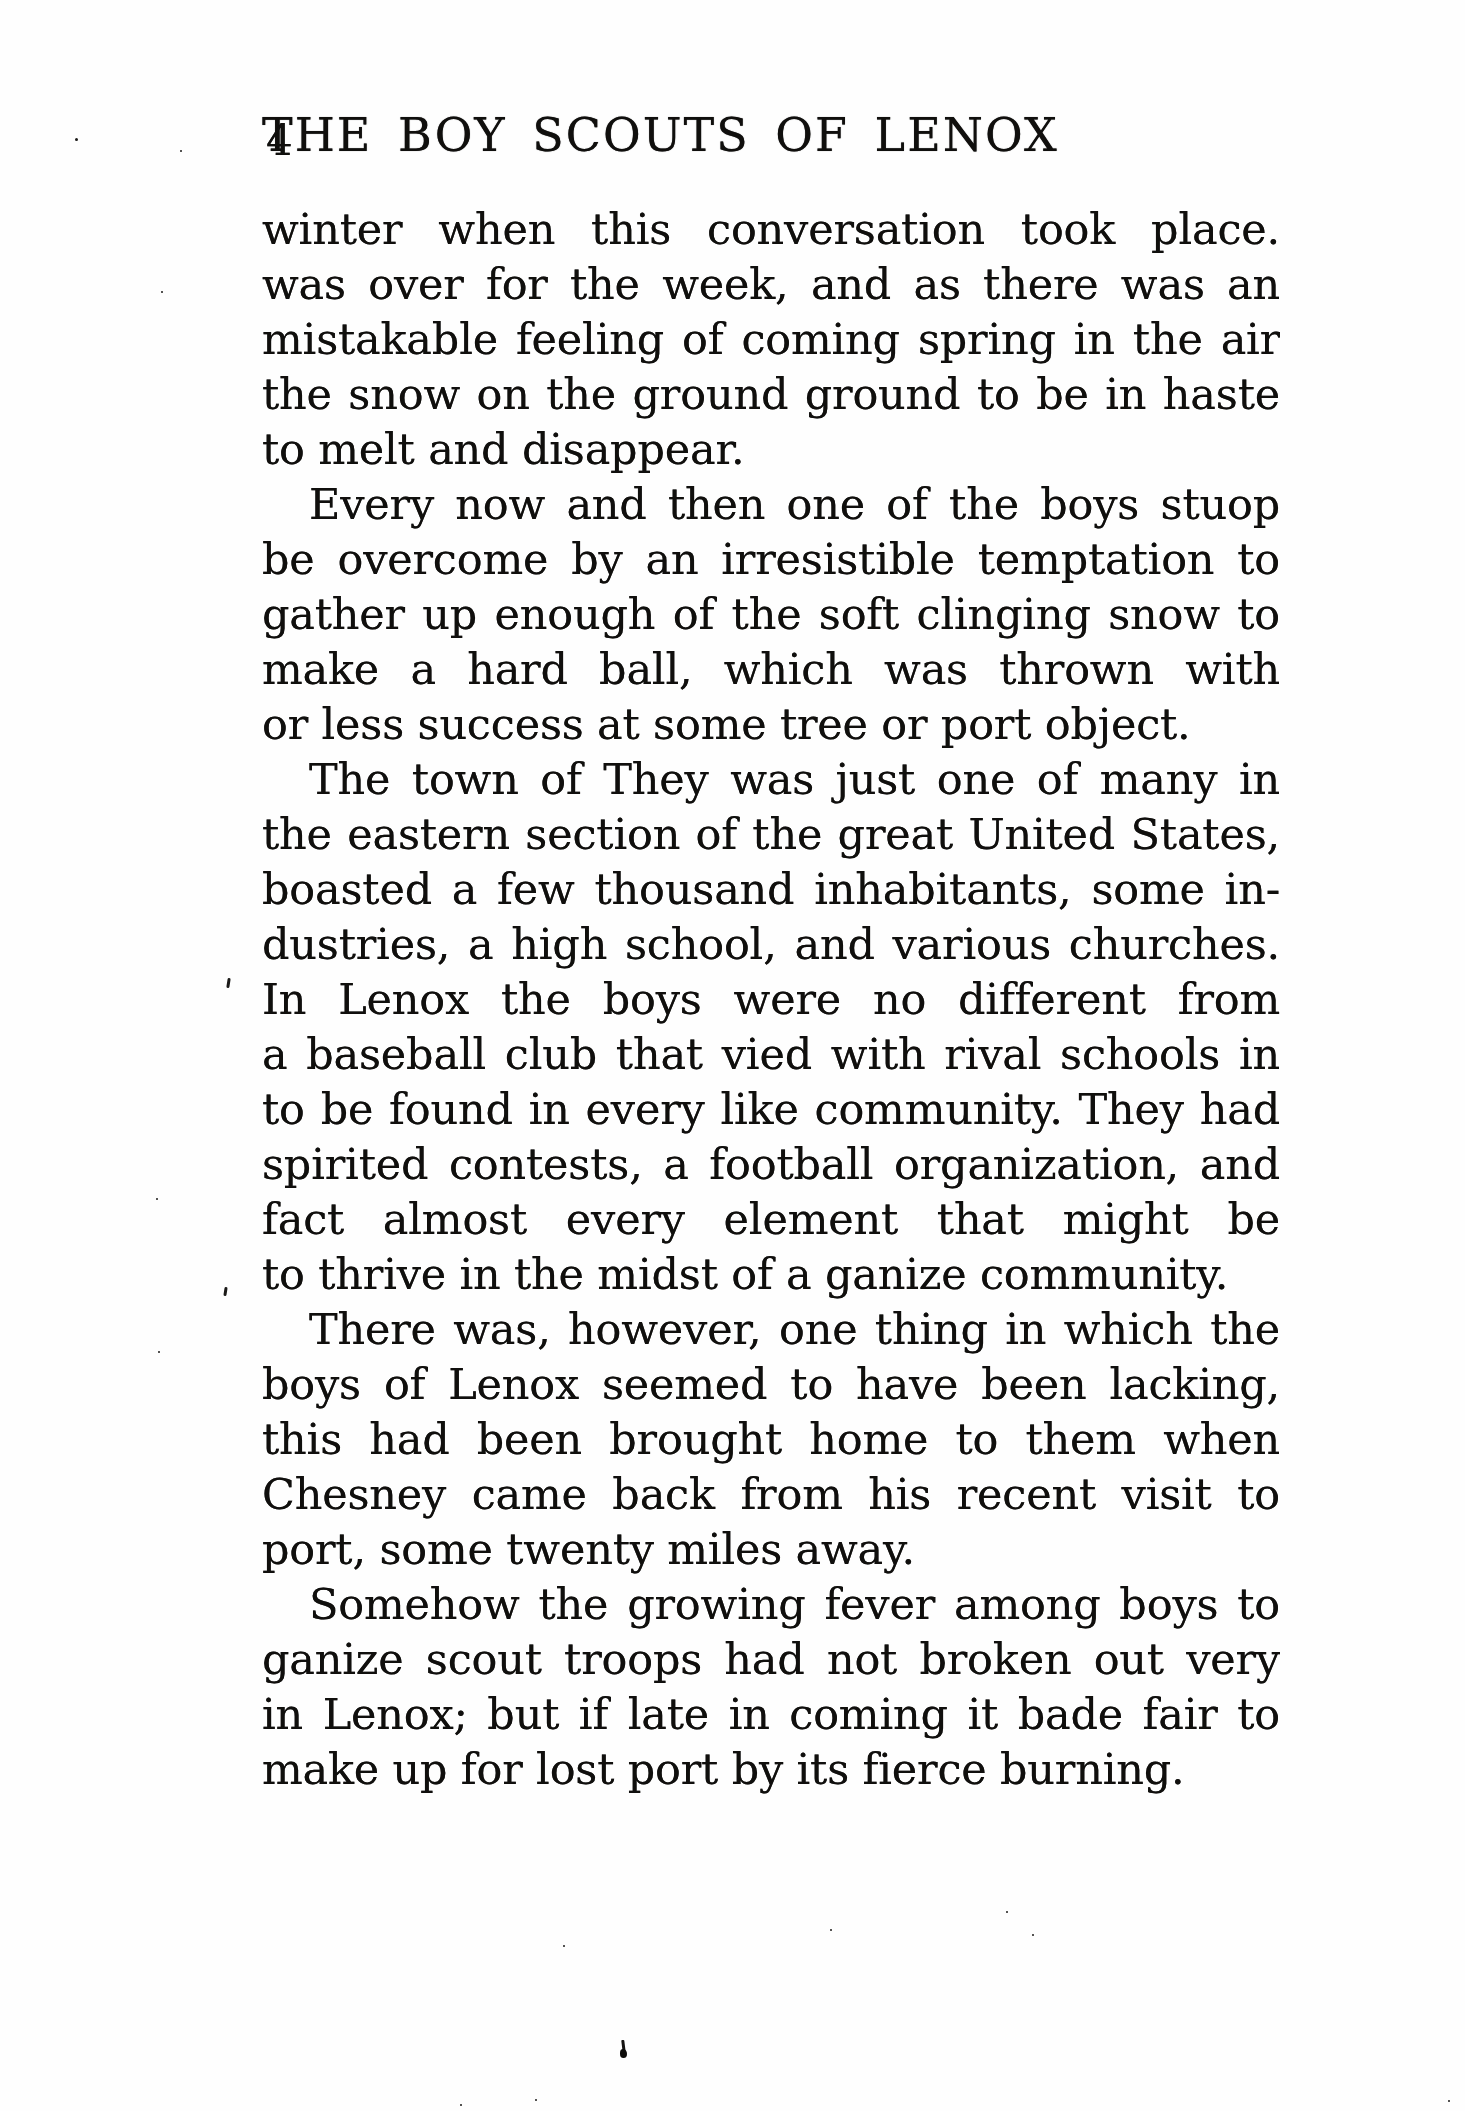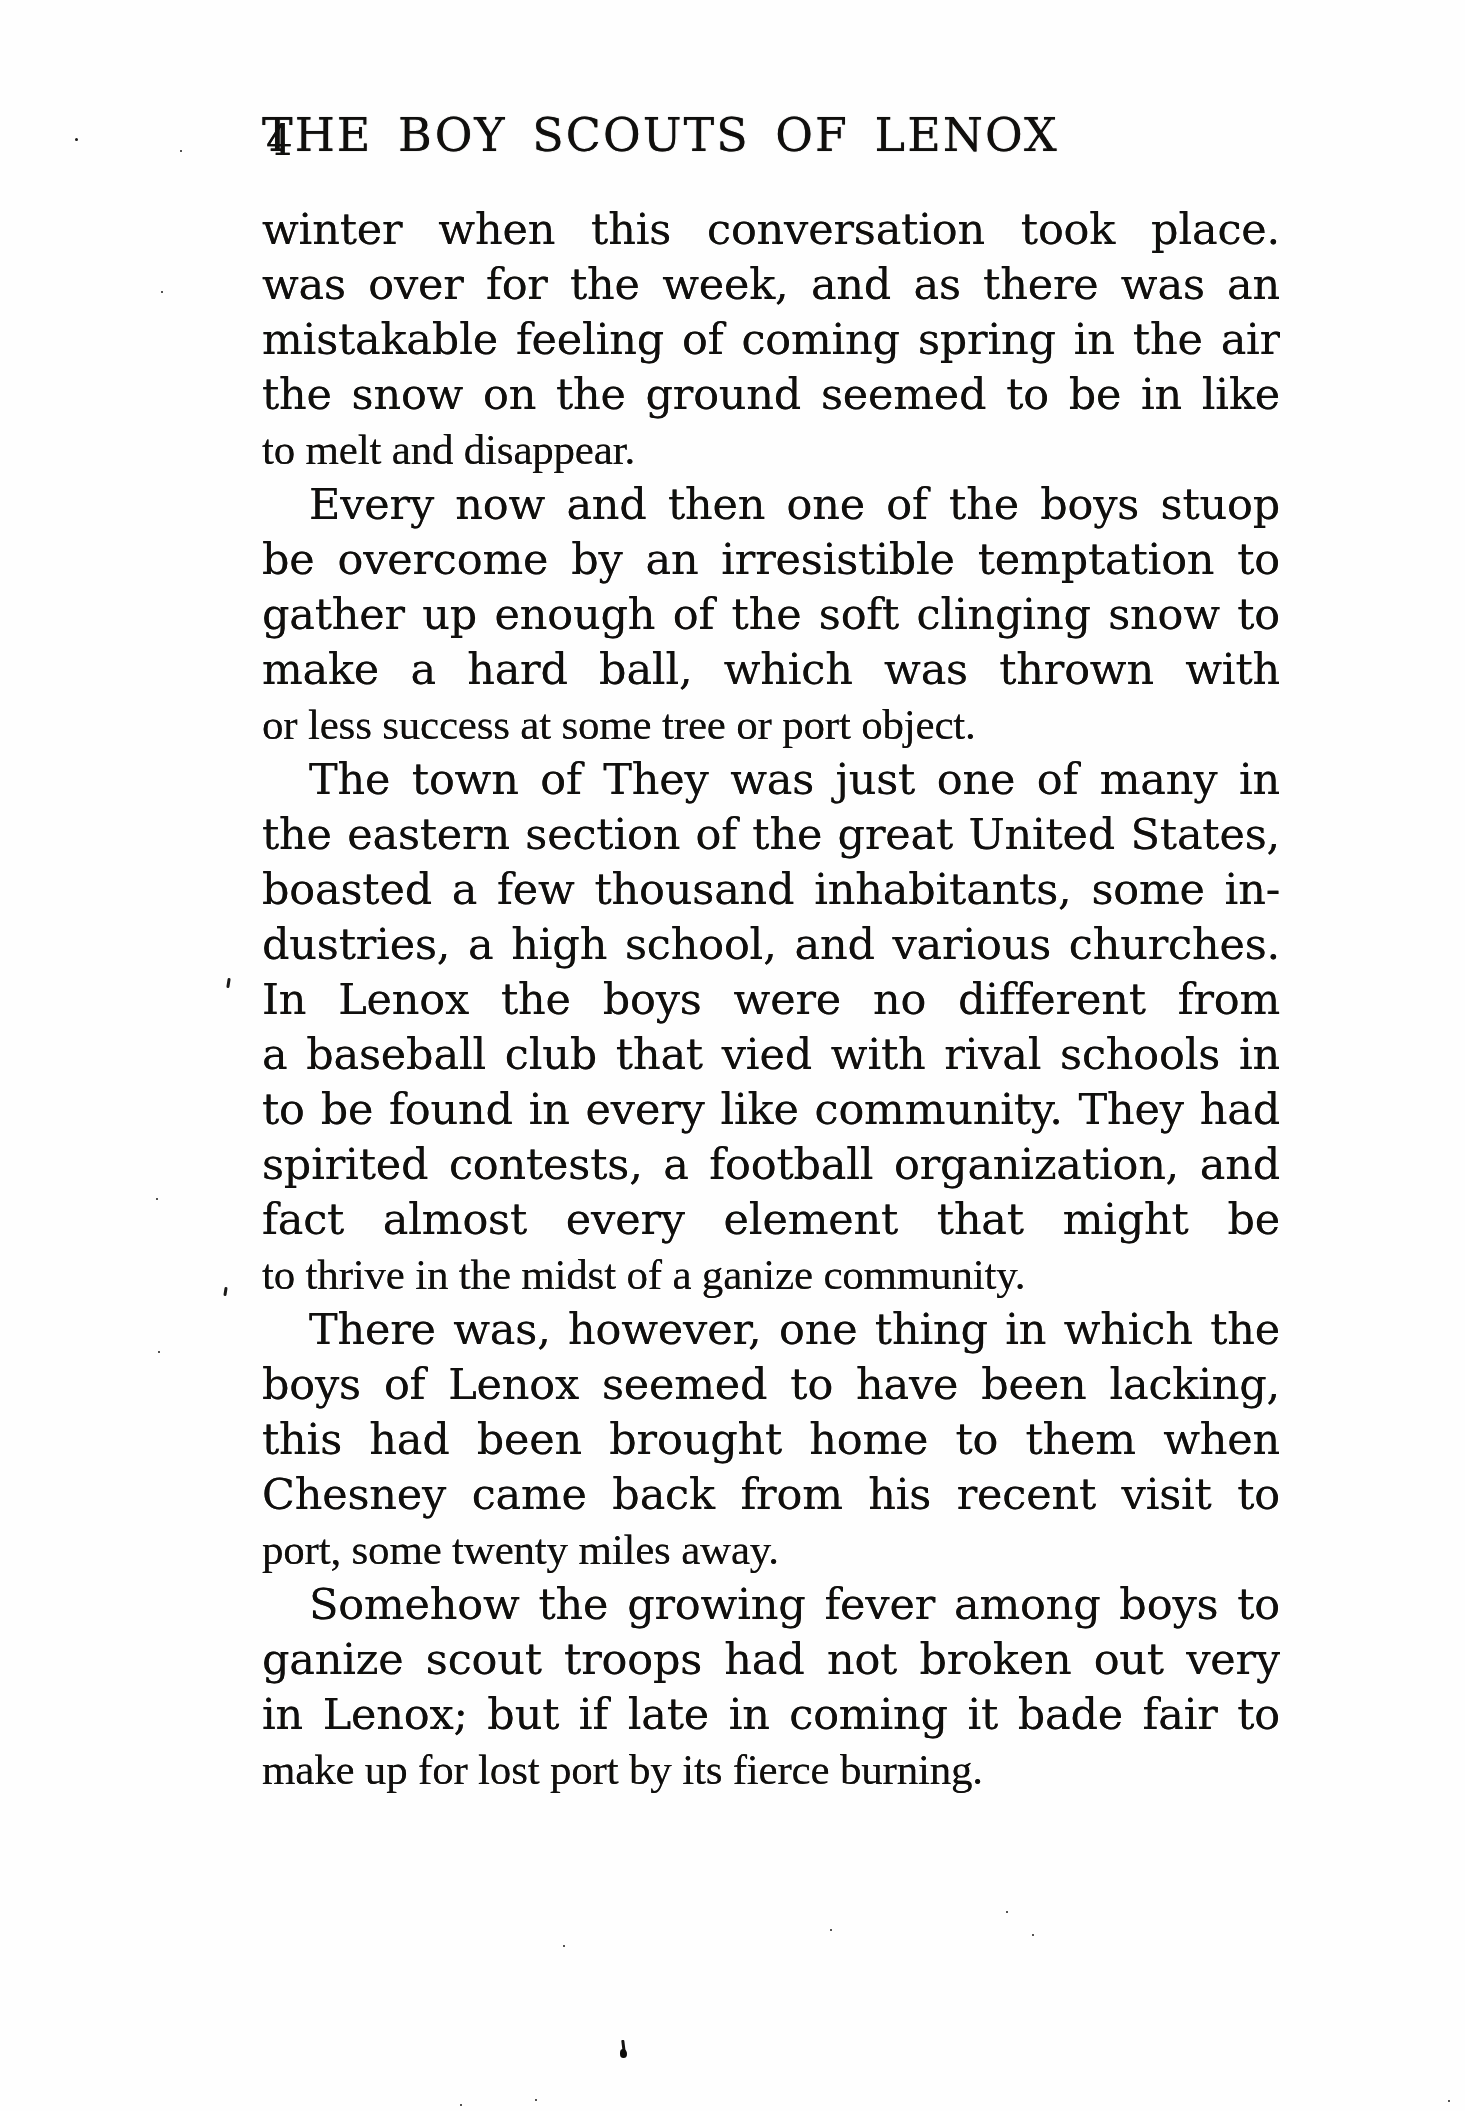--- a/index.html
+++ b/index.html
@@ -52,21 +52,20 @@
   .paragraph { margin: 0; }
   .line {
     height: 55px;
     overflow: hidden;
     text-align: justify;
     text-align-last: justify;
   }
   .line.last {
     text-align: right;
     text-align-last: left;
-    font-family: Liberation Serif, serif;
   }
   .line.indent { text-indent: 47px; }
 
   
   .speck {
     position: absolute;
     background: #1b1a18;
     border-radius: 50%;
   }
   .tick {
@@ -94,21 +93,21 @@
     <span class="page-number">4</span>
     <div class="running-head">THE BOY SCOUTS OF LENOX</div>
   </div>
 
   <div class="body-text">
 
     <div class="paragraph">
       <div class="line">winter when this conversation took place. School</div>
       <div class="line">was over for the week, and as there was an un-</div>
       <div class="line">mistakable feeling of coming spring in the air</div>
-      <div class="line">the snow on the ground seemed to be in like</div>
+      <div class="line">the snow on the ground ground to be in haste</div>
       <div class="line last">to melt and disappear.</div>
     </div>
 
     <div class="paragraph">
       <div class="line indent">Every now and then one of the boys stuop</div>
       <div class="line">be overcome by an irresistible temptation to stuop,</div>
       <div class="line">gather up enough of the soft clinging snow to</div>
       <div class="line">make a hard ball, which was thrown with more</div>
       <div class="line last">or less success at some tree or port object.</div>
     </div>

